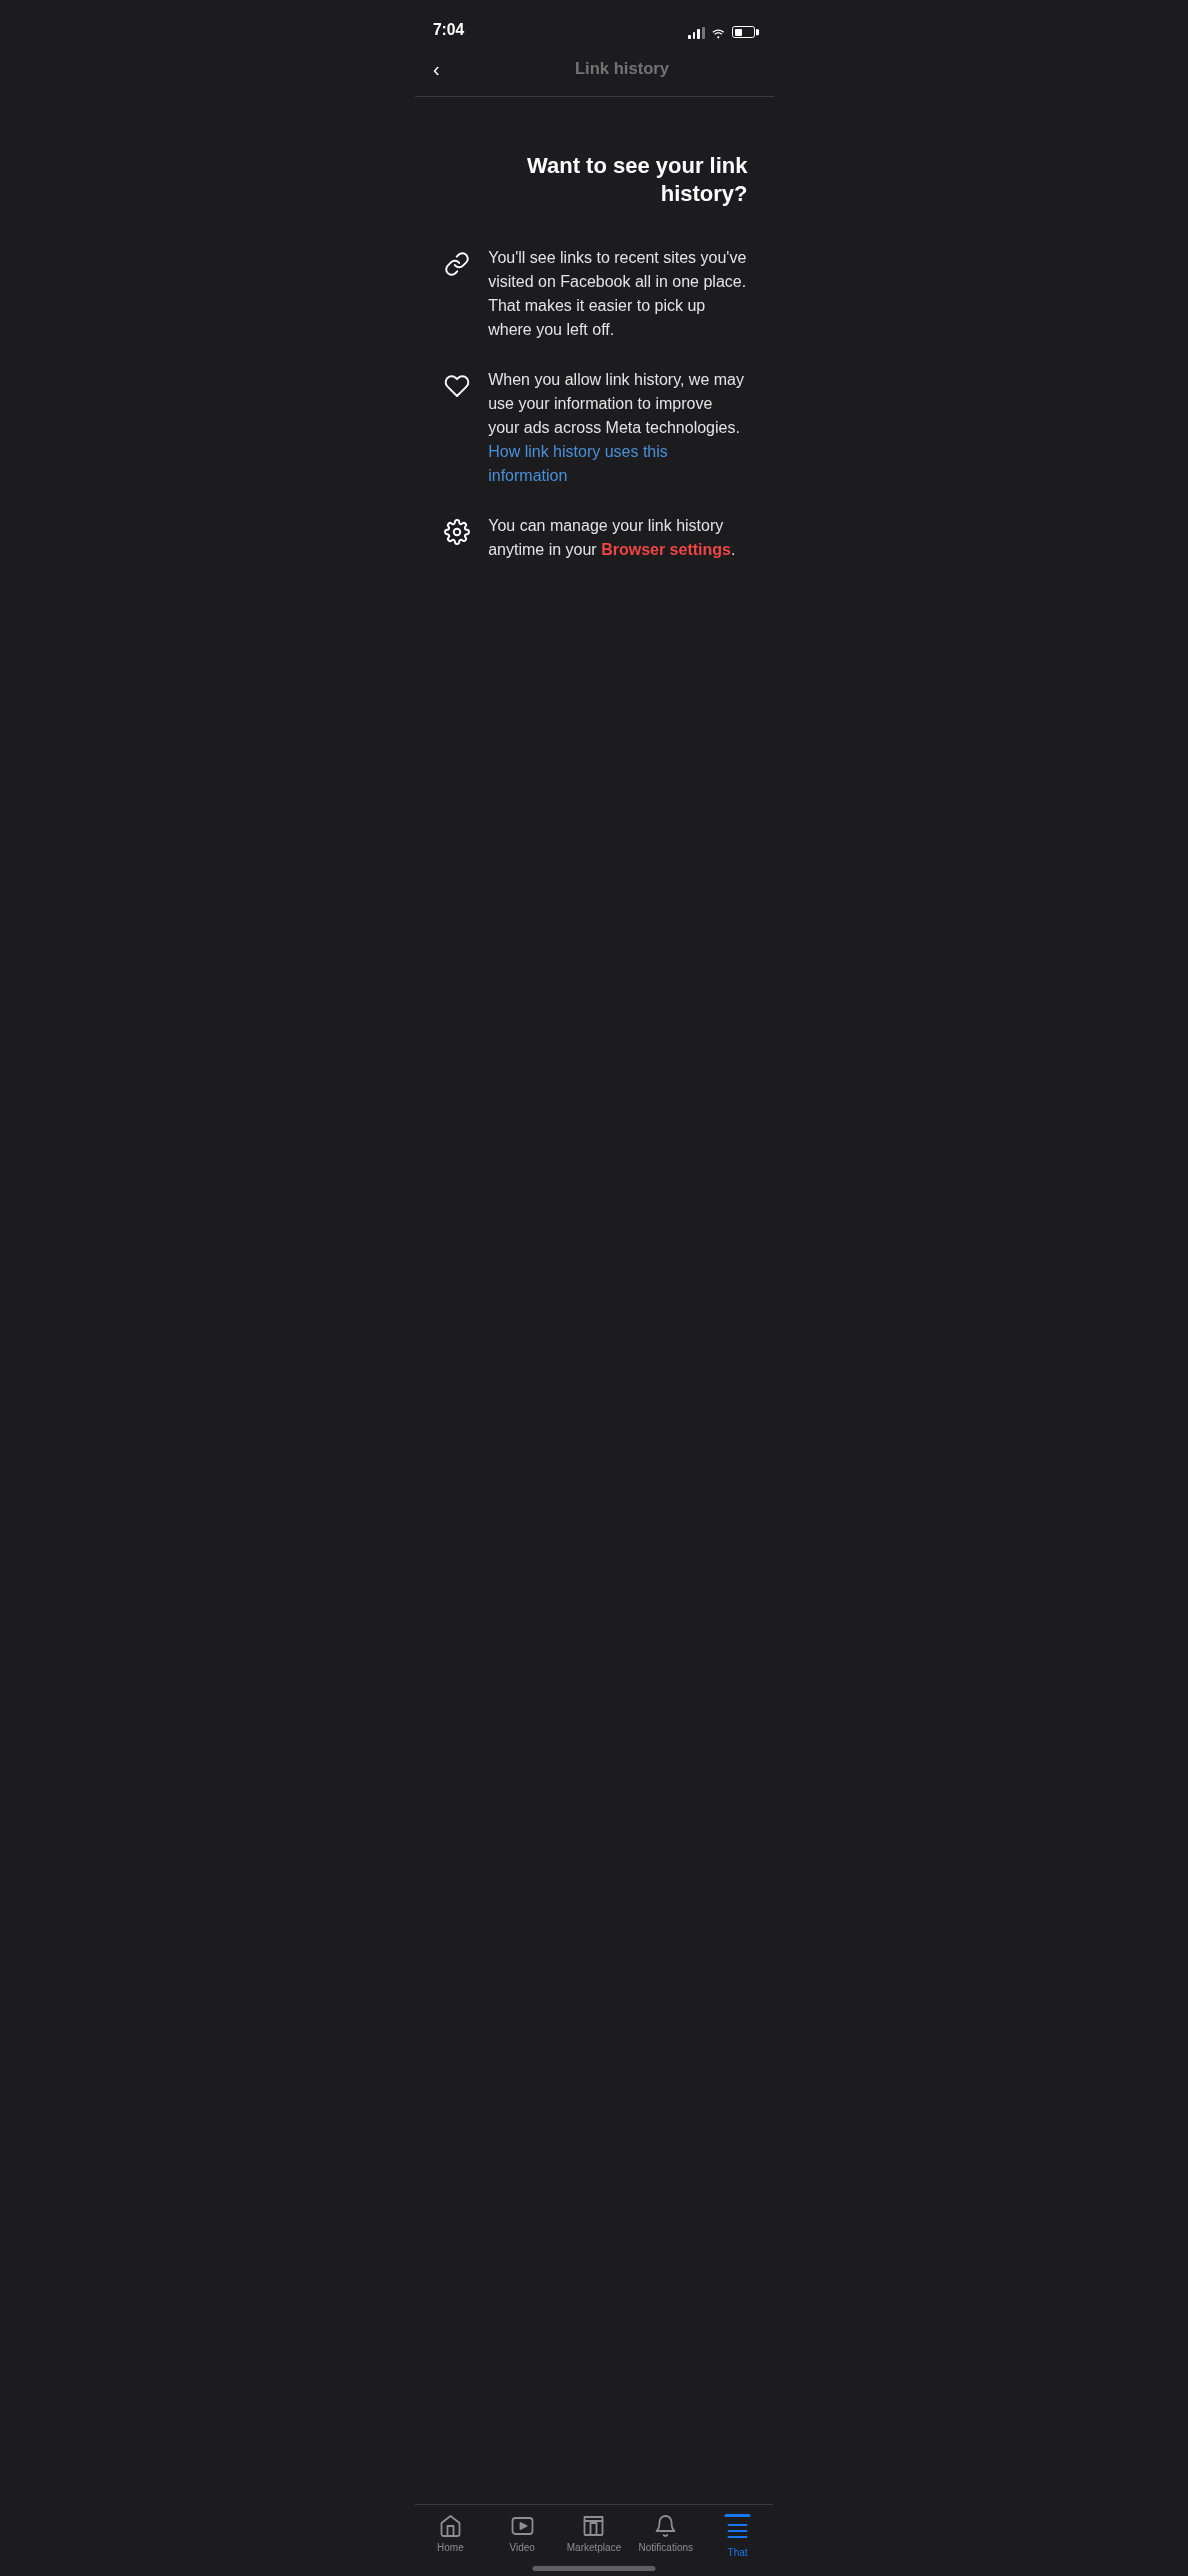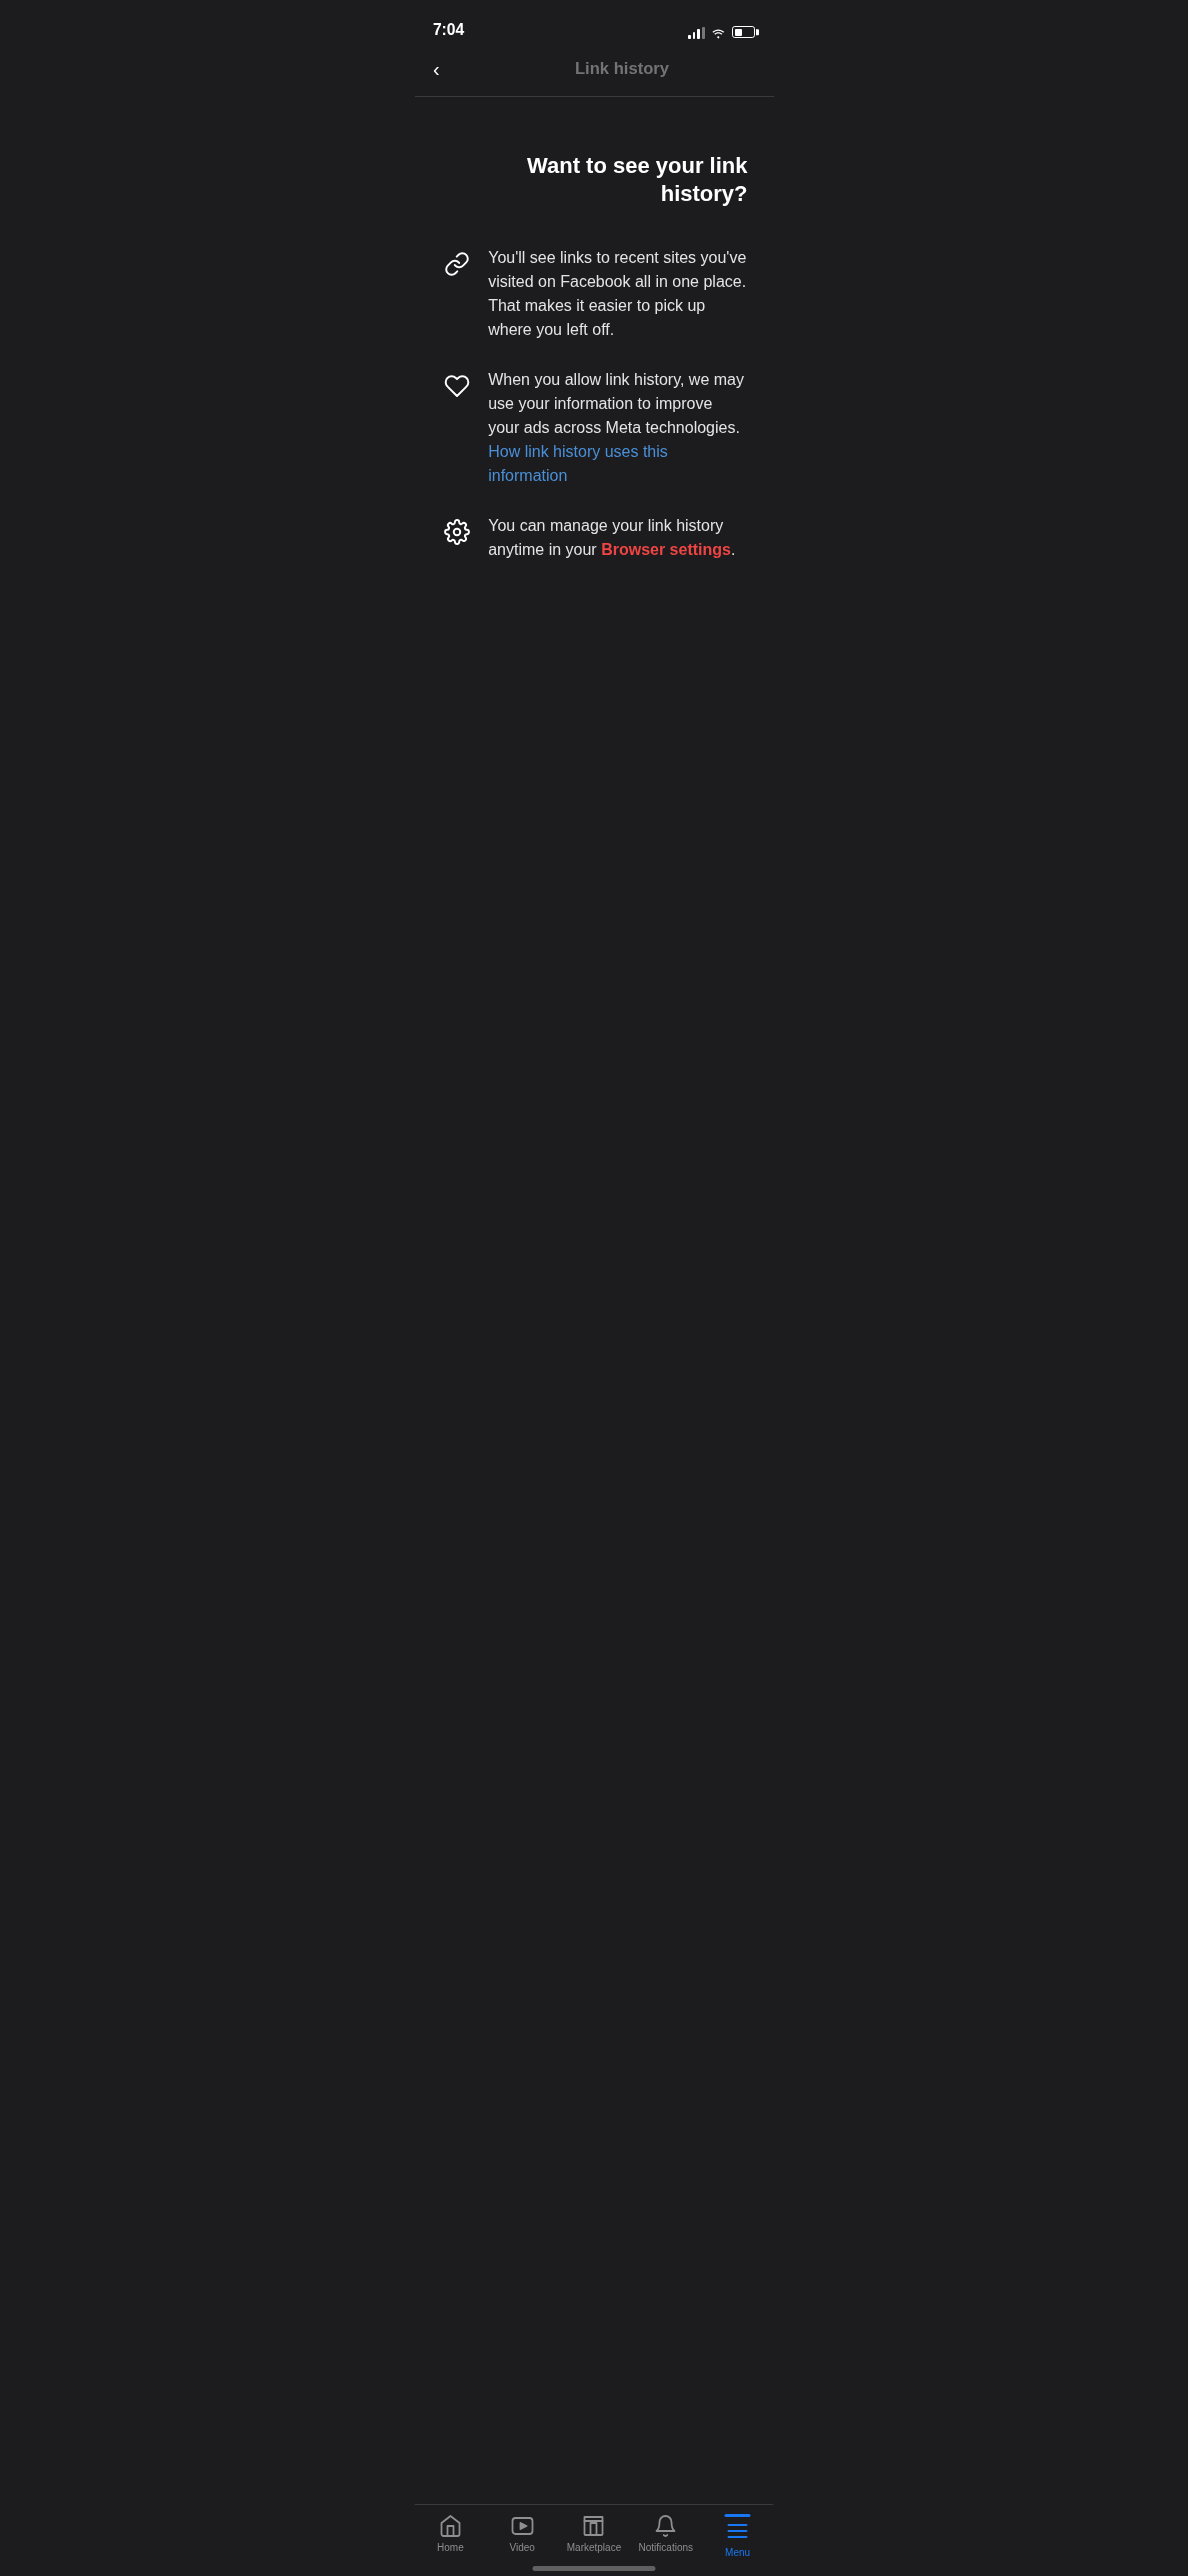--- a/index.html
+++ b/index.html
@@ -391,19 +391,19 @@
 
   <div class="tab-item">
     <div class="menu-active-line"></div>
     <div class="tab-icon active">
       <svg viewBox="0 0 24 24" fill="none" stroke="#1877f2" stroke-width="2" stroke-linecap="round">
         <line x1="3" y1="6" x2="21" y2="6"></line>
         <line x1="3" y1="12" x2="21" y2="12"></line>
         <line x1="3" y1="18" x2="21" y2="18"></line>
       </svg>
     </div>
-    <span class="tab-label active">Menu</span>
+    <span class="tab-label active">That</span>
   </div>
 
 </div>
 
 <div class="home-indicator"></div>
 
 
 </body></html>

